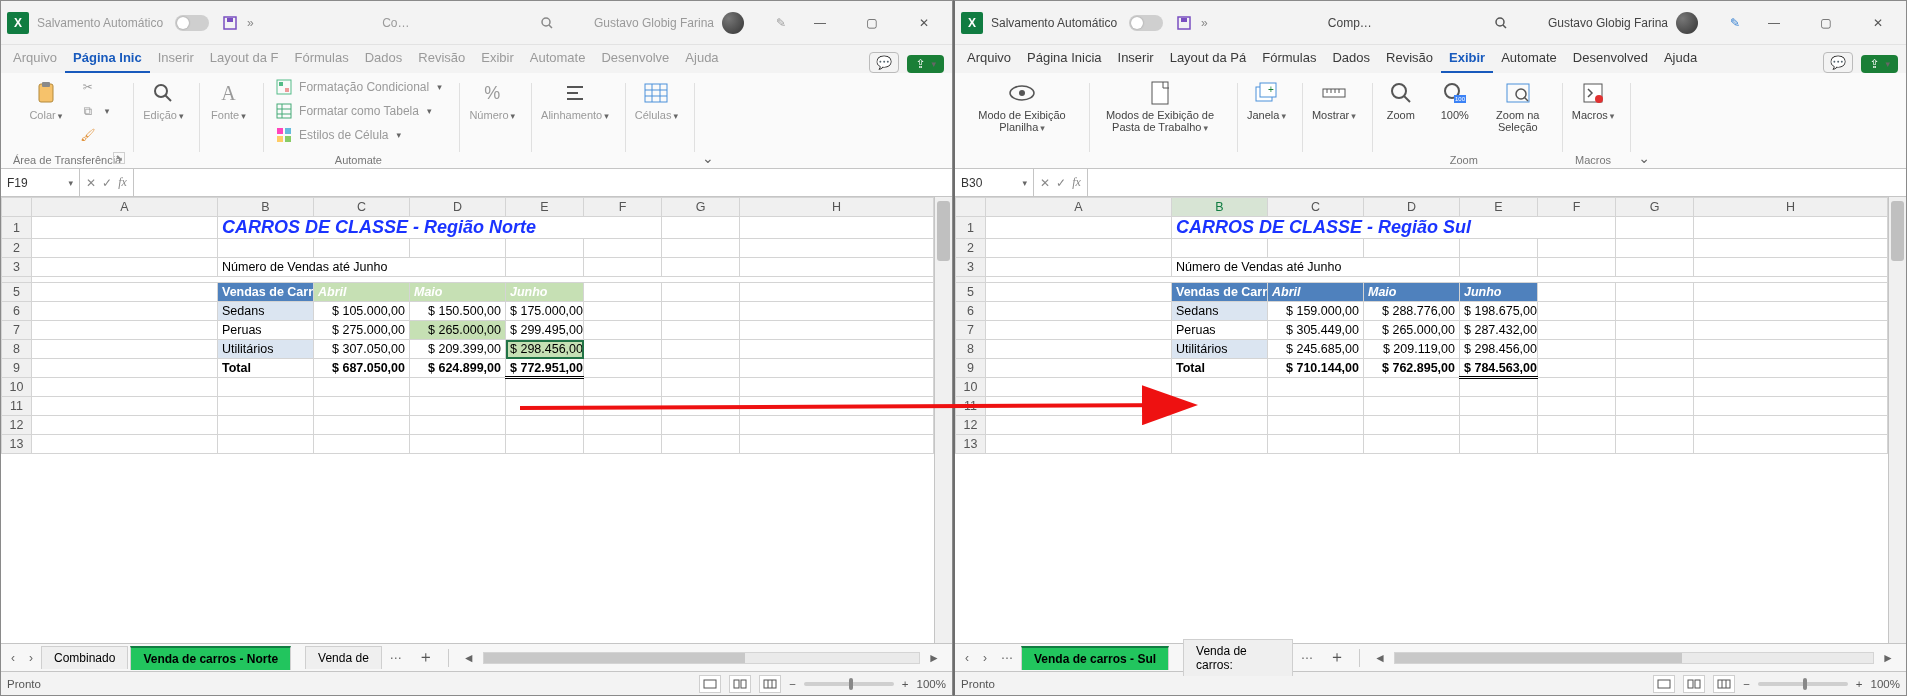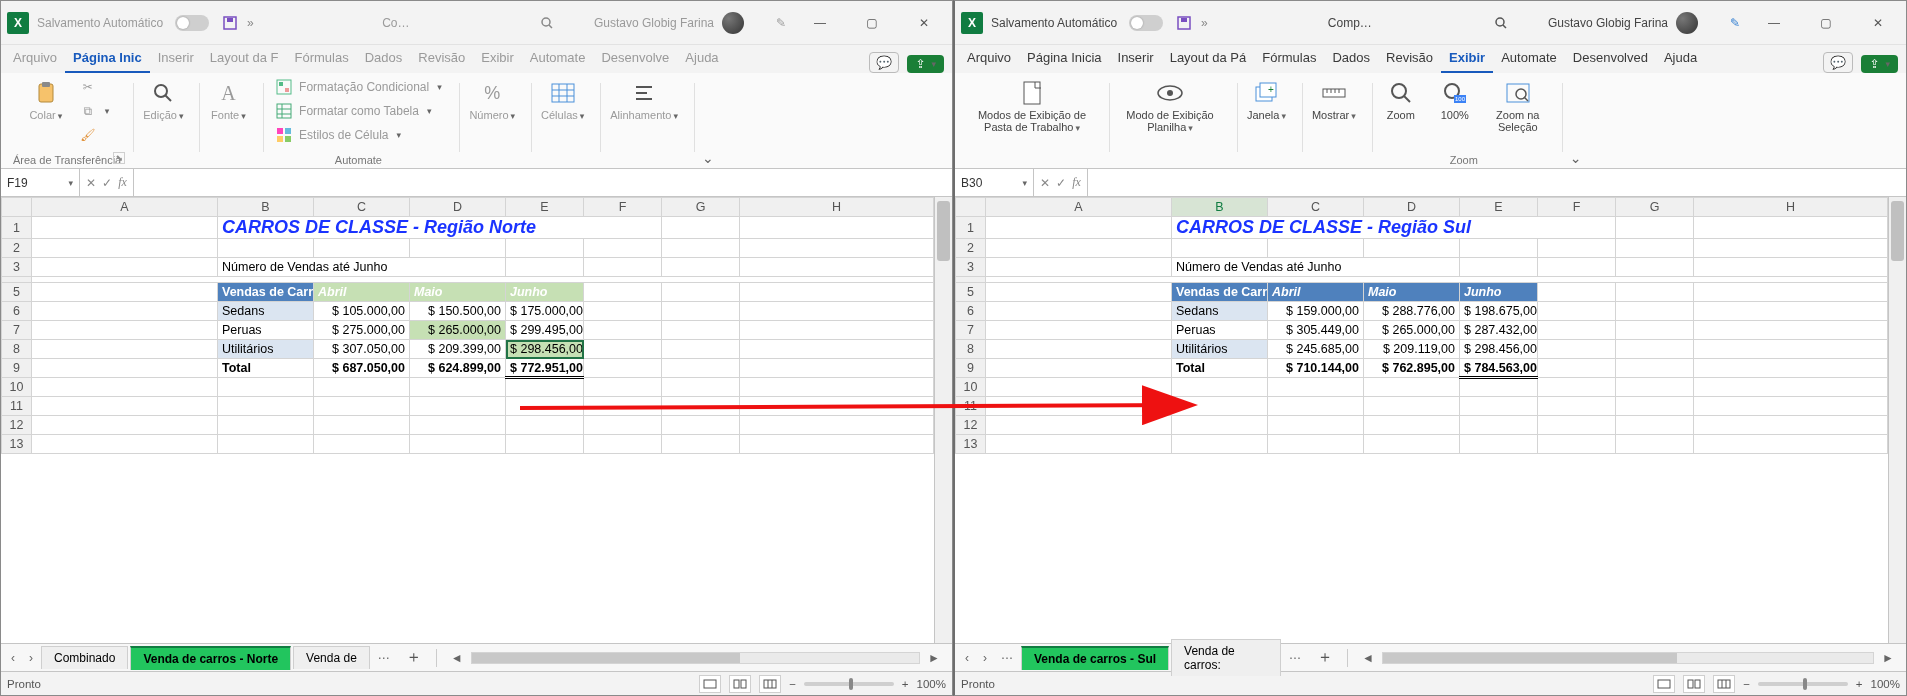--- a/index.html
+++ b/index.html
@@ -105,21 +105,21 @@
   tr.rh-9 td.num, tr.rh-9 td.total{border-top:1.5px solid #222;}
 
   .scroll-v{width:18px;background:#f0f0f0;border-left:1px solid var(--border);position:relative;}
   .scroll-v .thumb{position:absolute;left:2px;right:2px;top:4px;height:60px;background:#c0c0c0;border-radius:3px;}
 
   
   .sheet-tabs{height:28px;border-top:1px solid var(--border);display:flex;align-items:center;font-size:12px;background:#f7f7f7;gap:2px;padding:0 4px;}
   .nav-arrow{padding:0 6px;color:#666;}
   .stab{padding:4px 12px;border:1px solid #cfcfcf;border-bottom:none;background:#efefef;border-radius:0;position:relative;}
   .stab.active{background:#22c55e;border-top:2px solid #107c41;font-weight:600;}
-  .stab.cut{max-width:110px;overflow:hidden;text-overflow:ellipsis;}
+  .stab.cut{max-width:110px;overflow:hidden;text-overflow:ellipsis;margin-left:12px;}
   .sheet-tabs .dots{padding:0 6px;color:#666;}
   .sheet-tabs .plus{padding:0 8px;color:#555;font-size:16px;}
   .sheet-tabs .sep{background:#ccc;height:18px;}
   .sheet-tabs .hsbar{flex:1;display:flex;align-items:center;gap:4px;padding:0 4px;}
   .hsbar .arrow{color:#666;padding:0 4px;}
   .hsbar .track{flex:1;height:12px;background:#eaeaea;position:relative;border:1px solid #d4d4d4;}
   .hsbar .track .thumb{position:absolute;left:0;top:0;bottom:0;width:60%;background:#c8c8c8;}
 
   
   .status{height:24px;background:var(--status);border-top:1px solid var(--border);display:flex;align-items:center;font-size:11.5px;color:#555;padding:0 6px;gap:8px;}
@@ -289,44 +289,44 @@
               <span class="ico" style="font-size:18px;">%</span>
               <span class="lbl"><span>Número</span><span class="dd">▾</span></span>
             </div>
           </div>
       <div class="glabel">&nbsp;</div>
     </div>
     <div class="rgroup">
       <div class="rbody">
             <div class="vbtn">
               <span class="ico">
+                <svg width="22" height="22">
+                  <line x1="3" y1="5" x2="19" y2="5" stroke="#555" stroke-width="2"></line>
+                  <line x1="3" y1="11" x2="14" y2="11" stroke="#555" stroke-width="2"></line>
+                  <line x1="3" y1="17" x2="19" y2="17" stroke="#555" stroke-width="2"></line>
+                </svg>
+              </span>
+              <span class="lbl"><span>Alinhamento</span><span class="dd">▾</span></span>
+            </div>
+          </div>
+      <div class="glabel">&nbsp;</div>
+    </div>
+    <div class="rgroup">
+      <div class="rbody">
+            <div class="vbtn">
+              <span class="ico">
                 <svg width="24" height="20">
                   <rect x="1" y="1" width="22" height="18" fill="none" stroke="#4a90d9"></rect>
                   <line x1="1" y1="7" x2="23" y2="7" stroke="#4a90d9"></line>
                   <line x1="1" y1="13" x2="23" y2="13" stroke="#4a90d9"></line>
                   <line x1="8" y1="1" x2="8" y2="19" stroke="#4a90d9"></line>
                   <line x1="16" y1="1" x2="16" y2="19" stroke="#4a90d9"></line>
                 </svg>
               </span>
               <span class="lbl"><span>Células</span><span class="dd">▾</span></span>
-            </div>
-          </div>
-      <div class="glabel">&nbsp;</div>
-    </div>
-    <div class="rgroup">
-      <div class="rbody">
-            <div class="vbtn">
-              <span class="ico">
-                <svg width="22" height="22">
-                  <line x1="3" y1="5" x2="19" y2="5" stroke="#555" stroke-width="2"></line>
-                  <line x1="3" y1="11" x2="14" y2="11" stroke="#555" stroke-width="2"></line>
-                  <line x1="3" y1="17" x2="19" y2="17" stroke="#555" stroke-width="2"></line>
-                </svg>
-              </span>
-              <span class="lbl"><span>Alinhamento</span><span class="dd">▾</span></span>
             </div>
           </div>
       <div class="glabel">&nbsp;</div>
     </div>
     <div class="rgroup" style="justify-content:flex-end;">
           <span class="dd" style="font-size:14px;">⌄</span>
         </div>
   </div>
 
   <div class="fbar">
@@ -595,42 +595,42 @@
     <div class="comment-ico" style="border:1px solid #bbb;border-radius:4px;padding:2px 6px;">💬</div>
     <div class="share-btn">
           <span>⇪</span>
           <span class="dd">▾</span>
         </div>
   </div>
 
   <div class="ribbon">
     <div class="rgroup">
       <div class="rbody">
+            <div class="vbtn" style="max-width:110px;">
+        <span class="ico">
+                <svg width="28" height="18">
+                  <ellipse cx="14" cy="9" rx="12" ry="7" fill="none" stroke="#555" stroke-width="1.5"></ellipse>
+                  <circle cx="14" cy="9" r="3" fill="#555"></circle>
+                </svg>
+              </span>
+        <span class="lbl"><span>Modo de Exibição Planilha</span><span class="dd">▾</span></span>
+            </div>
+          </div>
+      <div class="glabel">&nbsp;</div>
+    </div>
+    <div class="rgroup">
+      <div class="rbody">
             <div class="vbtn" style="max-width:130px;">
         <span class="ico">
                 <svg width="22" height="26">
                   <rect x="3" y="2" width="16" height="22" fill="#fff" stroke="#555"></rect>
                   <polyline points="14,2 14,8 20,8" fill="none" stroke="#555"></polyline>
                 </svg>
               </span>
         <span class="lbl"><span>Modos de Exibição de Pasta de Trabalho</span><span class="dd">▾</span></span>
-            </div>
-          </div>
-      <div class="glabel">&nbsp;</div>
-    </div>
-    <div class="rgroup">
-      <div class="rbody">
-            <div class="vbtn" style="max-width:110px;">
-        <span class="ico">
-                <svg width="28" height="18">
-                  <ellipse cx="14" cy="9" rx="12" ry="7" fill="none" stroke="#555" stroke-width="1.5"></ellipse>
-                  <circle cx="14" cy="9" r="3" fill="#555"></circle>
-                </svg>
-              </span>
-        <span class="lbl"><span>Modo de Exibição Planilha</span><span class="dd">▾</span></span>
             </div>
           </div>
       <div class="glabel">&nbsp;</div>
     </div>
     <div class="rgroup">
       <div class="rbody">
             <div class="vbtn">
         <span class="ico">
                 <svg width="24" height="24">
                   <rect x="2" y="6" width="16" height="14" fill="#fff" stroke="#4a90d9"></rect>
@@ -686,20 +686,35 @@
                 <svg width="26" height="22">
                   <rect x="2" y="2" width="22" height="18" fill="none" stroke="#4a90d9"></rect>
                   <circle cx="16" cy="12" r="5" fill="none" stroke="#555" stroke-width="1.5"></circle>
                   <line x1="19" y1="15" x2="23" y2="19" stroke="#555" stroke-width="1.5"></line>
                 </svg>
               </span>
               <span class="lbl">Zoom na Seleção</span>
             </div>
       </div>
       <div class="glabel">Zoom</div>
+    </div>
+    <div class="rgroup">
+      <div class="rbody">
+            <div class="vbtn">
+              <span class="ico">
+                <svg width="24" height="24">
+                  <rect x="3" y="3" width="18" height="18" fill="#fff" stroke="#555"></rect>
+                  <polyline points="7,8 11,12 7,16" fill="none" stroke="#555" stroke-width="1.5"></polyline>
+                  <circle cx="18" cy="18" r="4" fill="#e03131"></circle>
+                </svg>
+              </span>
+              <span class="lbl"><span>Macros</span><span class="dd">▾</span></span>
+            </div>
+          </div>
+      <div class="glabel">Macros</div>
     </div>
     <div class="rgroup" style="justify-content:flex-end;">
           <span class="dd" style="font-size:14px;">⌄</span>
         </div>
   </div>
 
   <div class="fbar">
     <div class="namebox">
           <span>B30</span>
           <span class="dd">▾</span>

